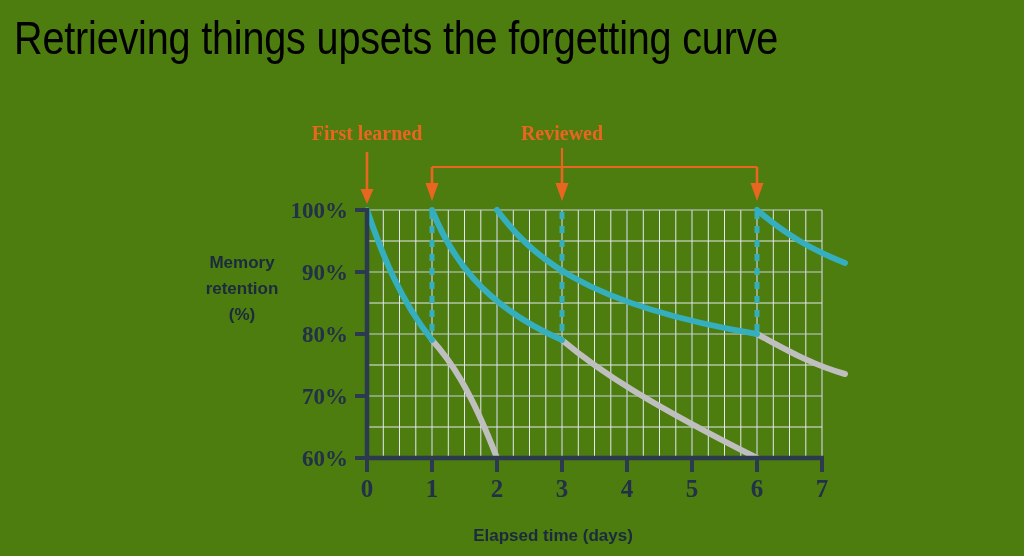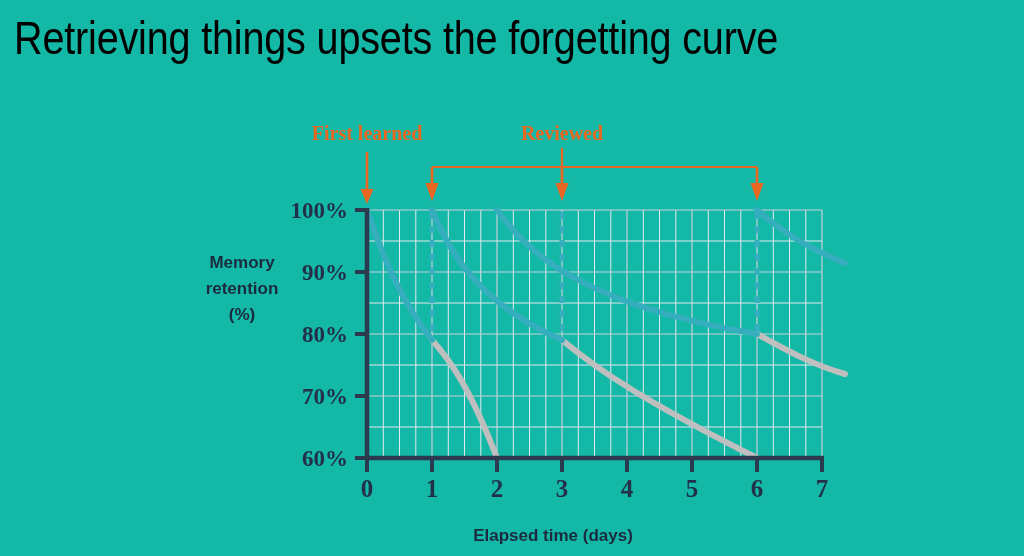--- a/index.html
+++ b/index.html
@@ -11,21 +11,21 @@
   body {
     width: 1024px;
     height: 556px;
     overflow: hidden;
     font-family: "Liberation Sans", sans-serif;
     position: relative;
   }
   #slide {
     position: absolute;
     inset: 0;
-    background: #14b8a6;
+    background: #4d7c0f;
     text-decoration: underline;
   }
   #slide-title {
     position: absolute;
     left: 14px;
     top: 6px;
     width: 996px;
     font-family: "Liberation Sans", sans-serif;
     font-size: 46px;
     line-height: 64px;

